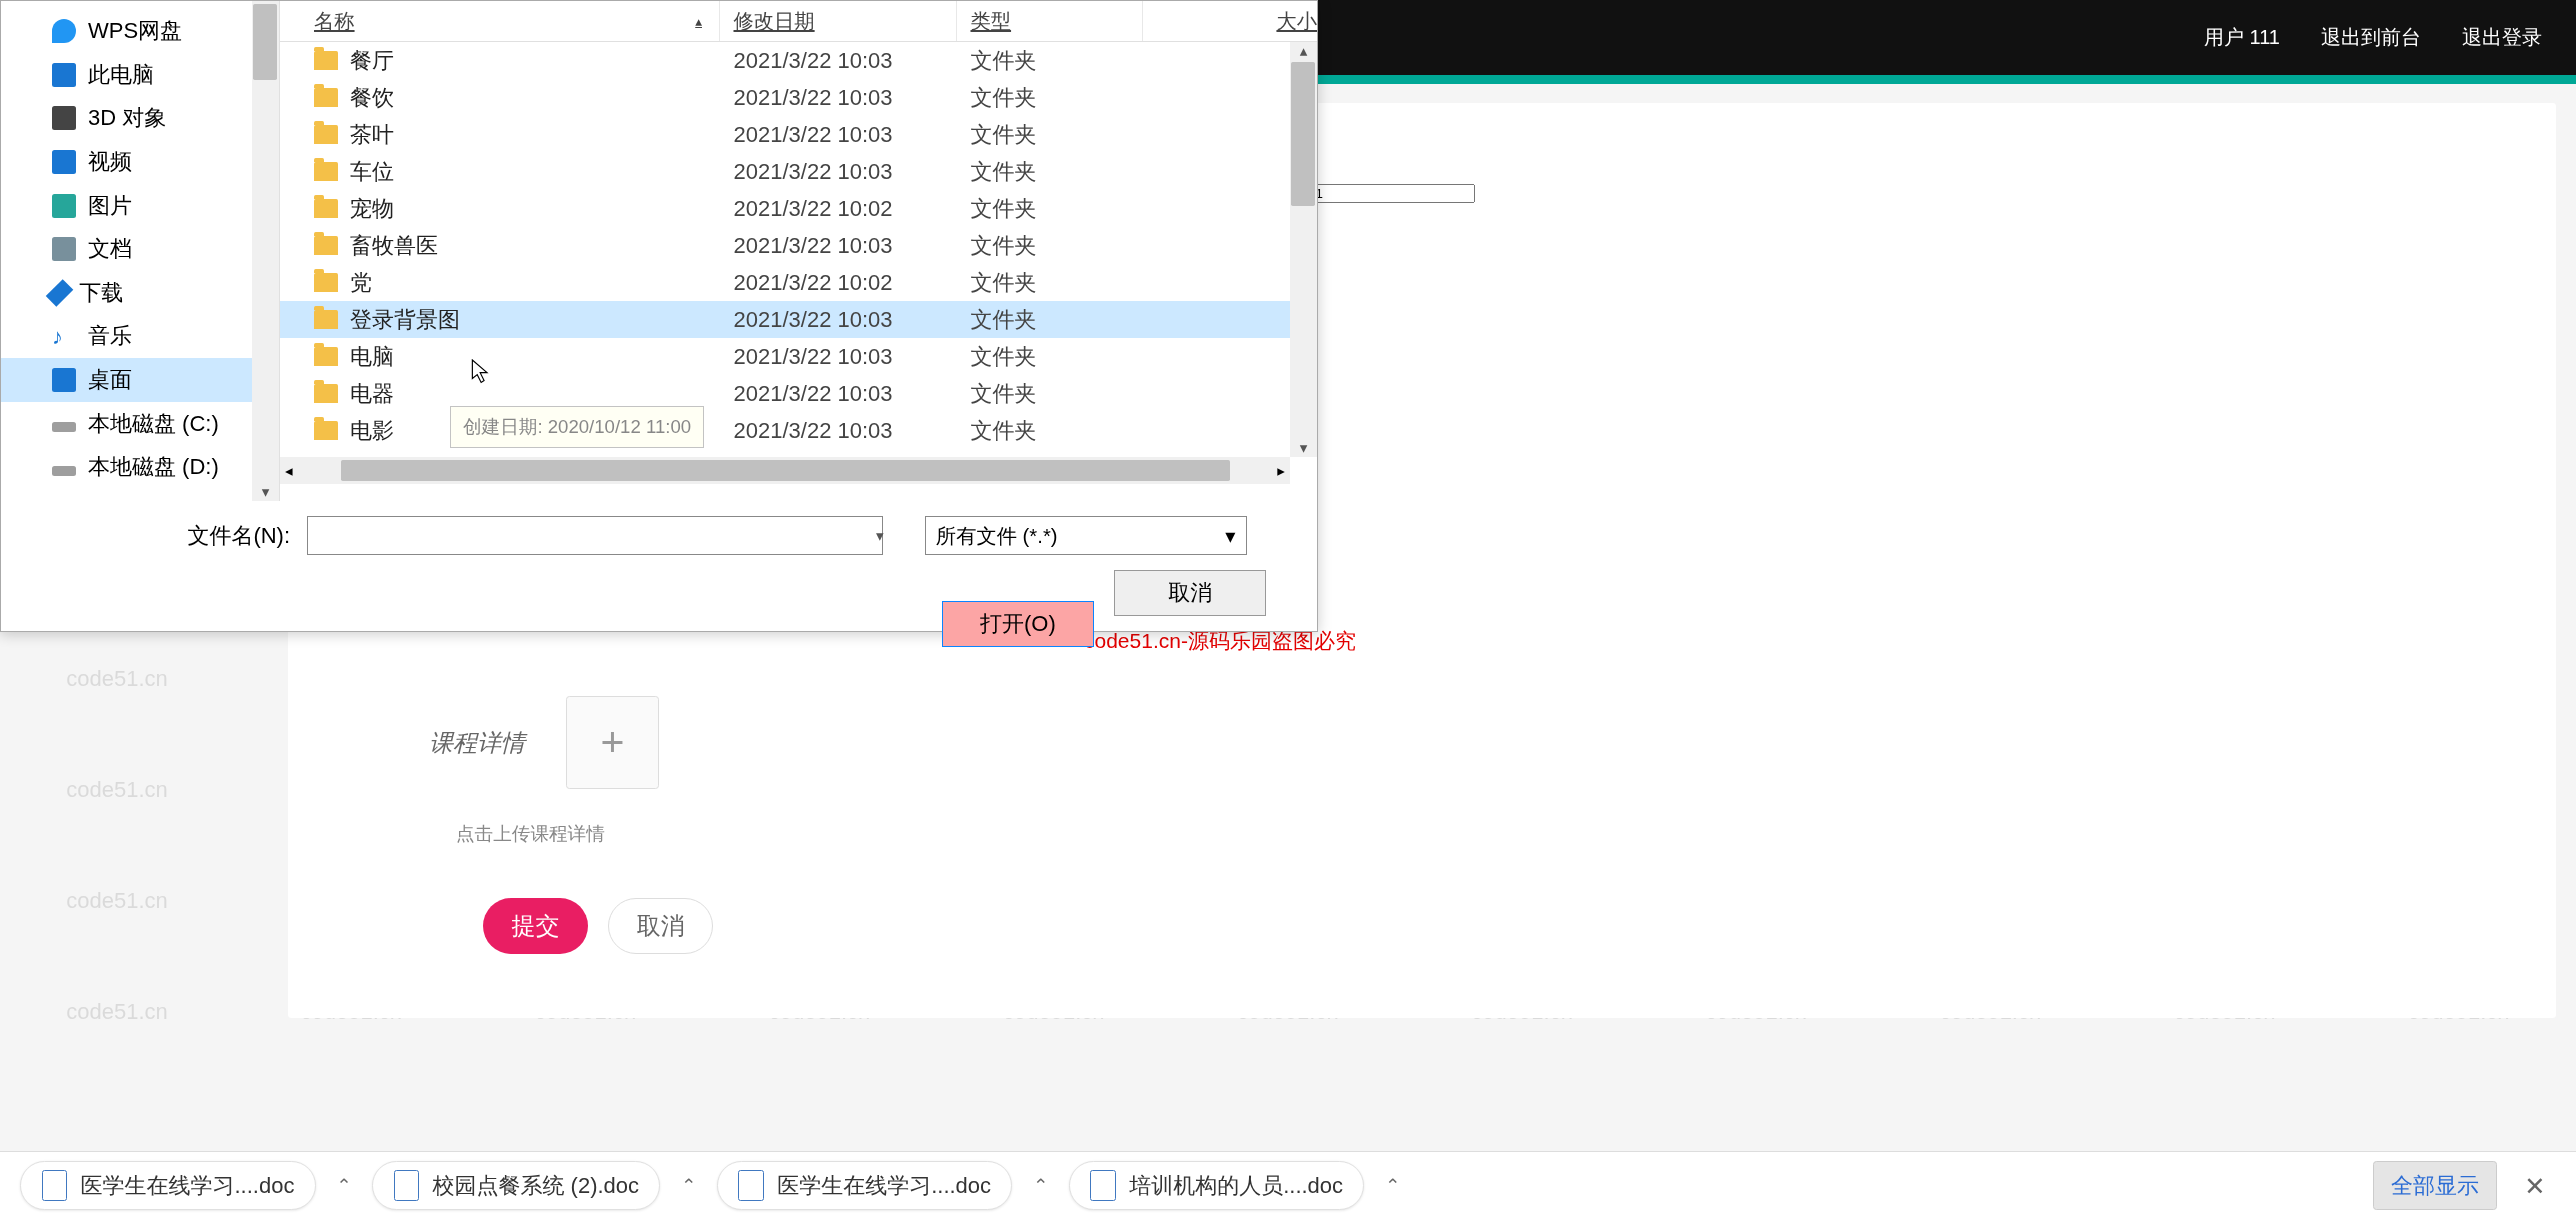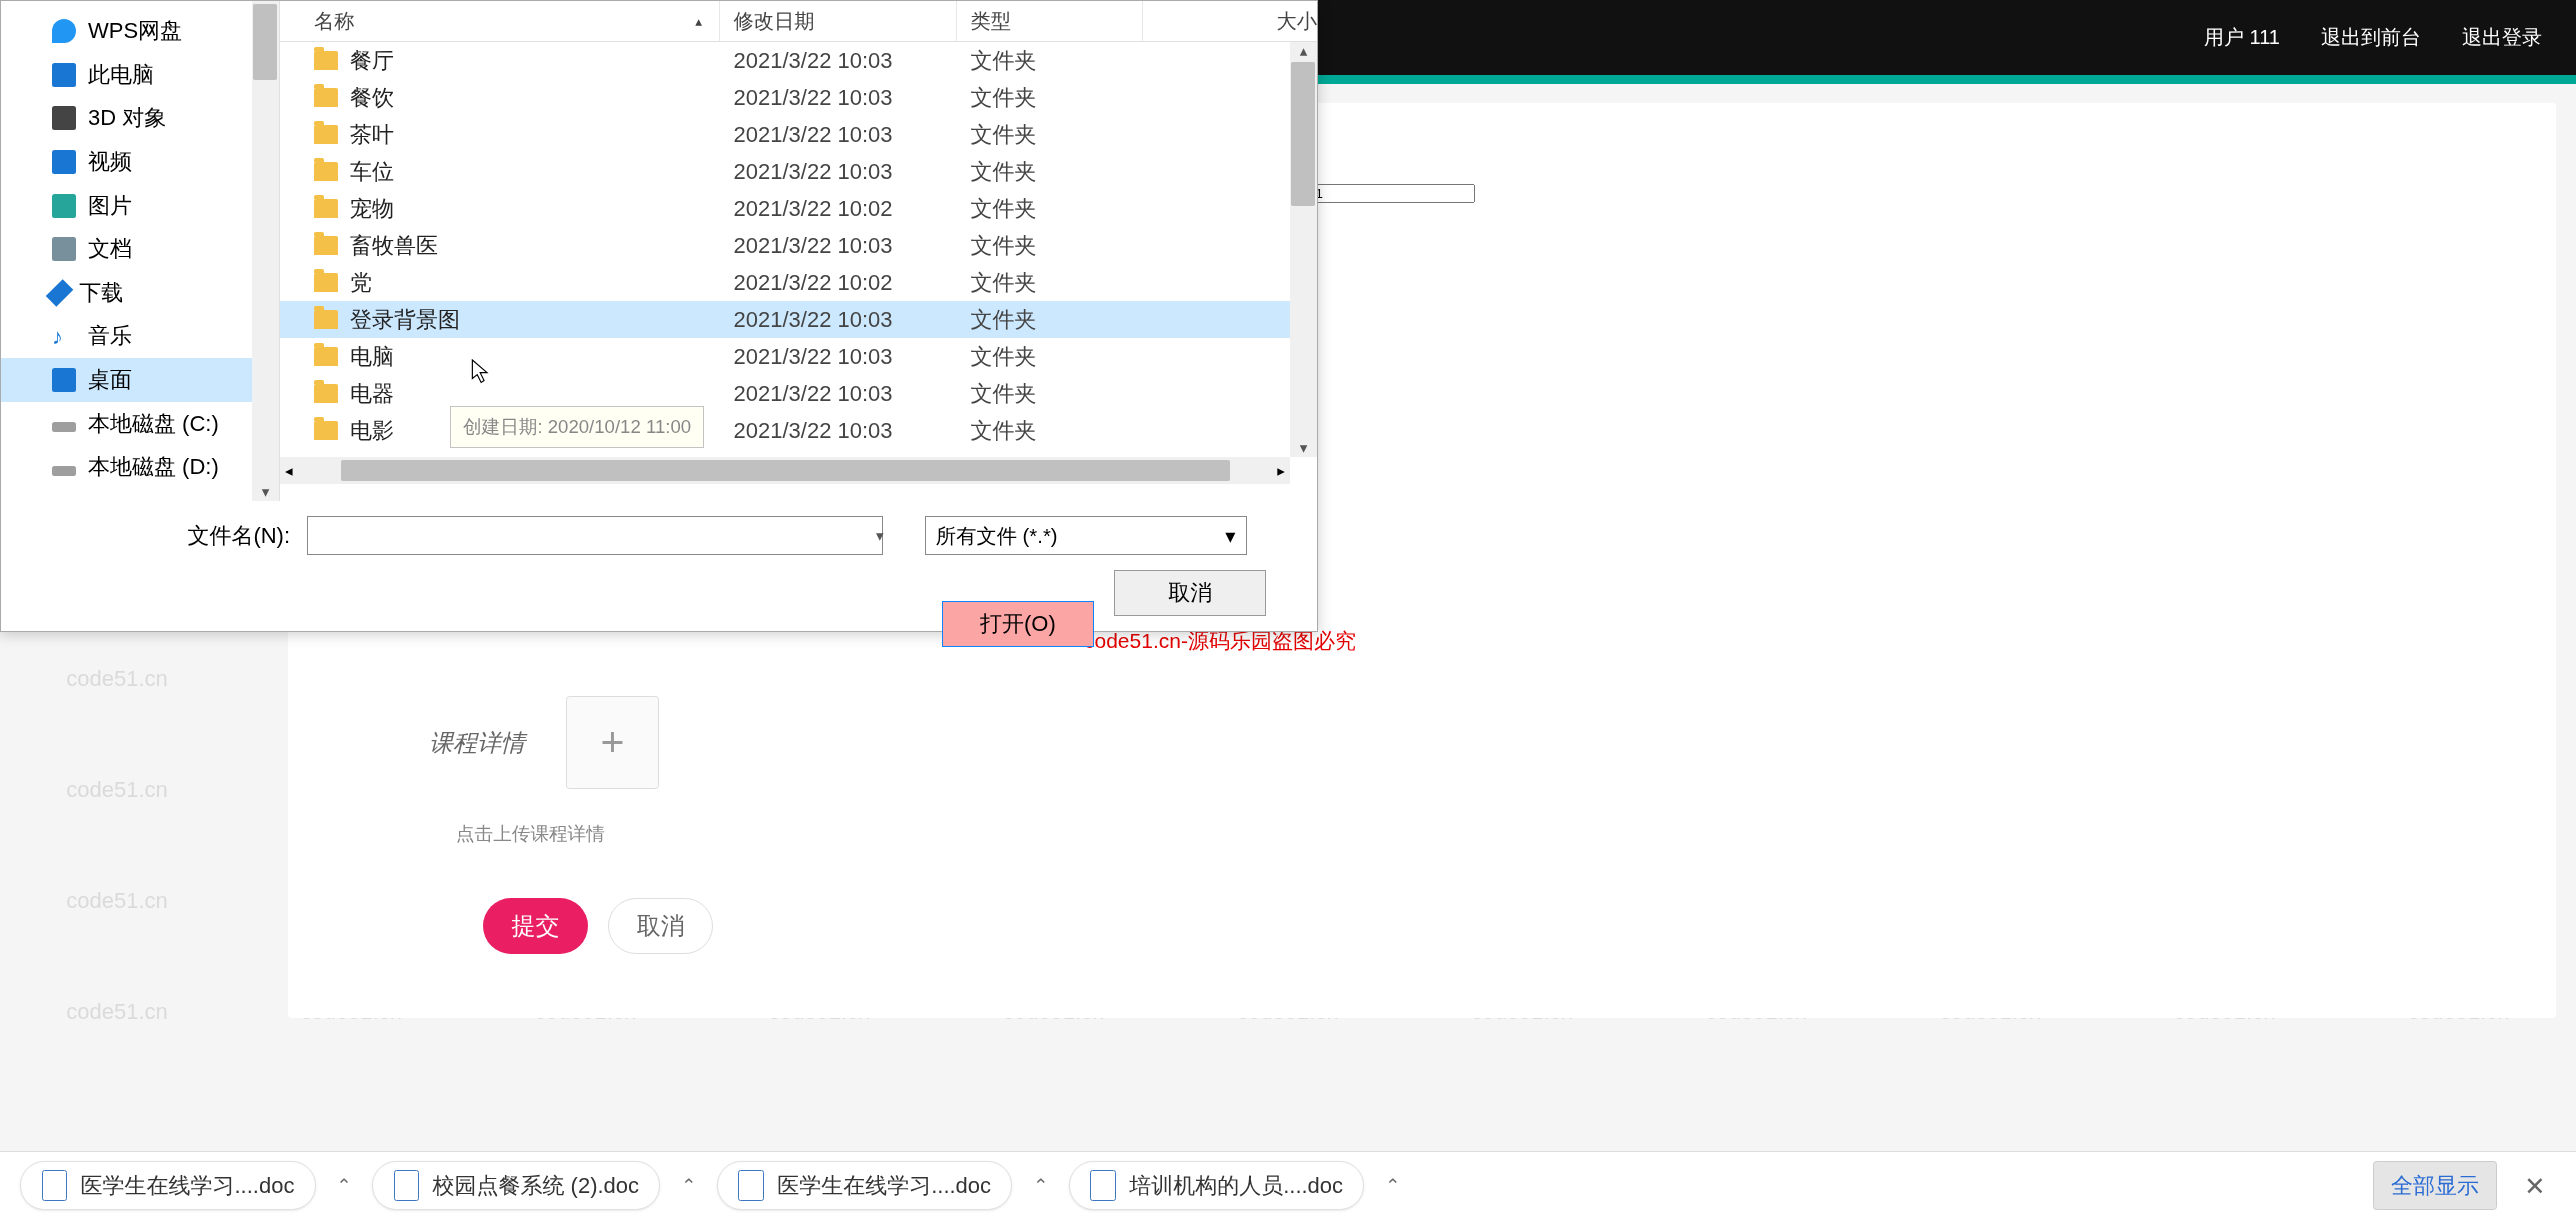--- a/index.html
+++ b/index.html
@@ -33,21 +33,21 @@
   
   .file-dialog { position: absolute; top: 0; left: 0; width: 1318px; height: 632px; background: #fff; border: 0.8px solid #aaa; z-index: 100; box-shadow: 0 3.4px 13.5px rgba(0,0,0,0.2); }
   .fd-body { display: flex; height: 500px; }
   .fd-tree { width: 279px; border-right: 0.8px solid #e0e0e0; overflow-y: auto; padding: 8.5px 0; font-size: 22px; position: relative; }
   .fd-tree-item { display: flex; align-items: center; padding: 6.8px 17px 6.8px 51px; cursor: pointer; gap: 12px; }
   .fd-tree-item.selected { background: #cce8ff; }
   .tree-scroll { position: absolute; right: 0; top: 0; bottom: 0; width: 27px; background: #f0f0f0; display: flex; flex-direction: column; justify-content: space-between; align-items: center; font-size: 15.2px; color: #555; }
   .tree-thumb { position: absolute; right: 1.7px; top: 3.4px; width: 24px; height: 76px; background: #c0c0c0; border-radius: 1.7px; }
 
   .fd-list { flex: 1; position: relative; }
-  .fd-list-head { display: flex; border-bottom: 0.8px solid #e0e0e0; font-size: 20.3px; color: #444; height: 41px; align-items: center; }
+  .fd-list-head { display: flex; border-bottom: 0.8px solid #e0e0e0; font-size: 20.3px; color: #444; height: 41px; align-items: center; text-decoration: underline; }
   .fd-col-name { width: 440px; padding-left: 34px; border-right: 0.8px solid #e8e8e8; height: 100%; display: flex; align-items: center; }
   .fd-col-date { width: 237px; padding-left: 13.5px; border-right: 0.8px solid #e8e8e8; height: 100%; display: flex; align-items: center; }
   .fd-col-type { width: 186px; padding-left: 13.5px; border-right: 0.8px solid #e8e8e8; height: 100%; display: flex; align-items: center; }
   .fd-col-size { flex: 1; padding-left: 13.5px; height: 100%; display: flex; align-items: center; justify-content: flex-end; }
   .sort-arrow { margin-left: auto; margin-right: 17px; font-size: 13.5px; }
 
   .fd-rows { height: 415px; overflow: hidden; position: relative; }
   .fd-row { display: flex; align-items: center; height: 37px; font-size: 22px; color: #222; }
   .fd-row.selected { background: #cce8ff; }
   .fd-row .cn { width: 440px; padding-left: 34px; display: flex; align-items: center; gap: 12px; }

